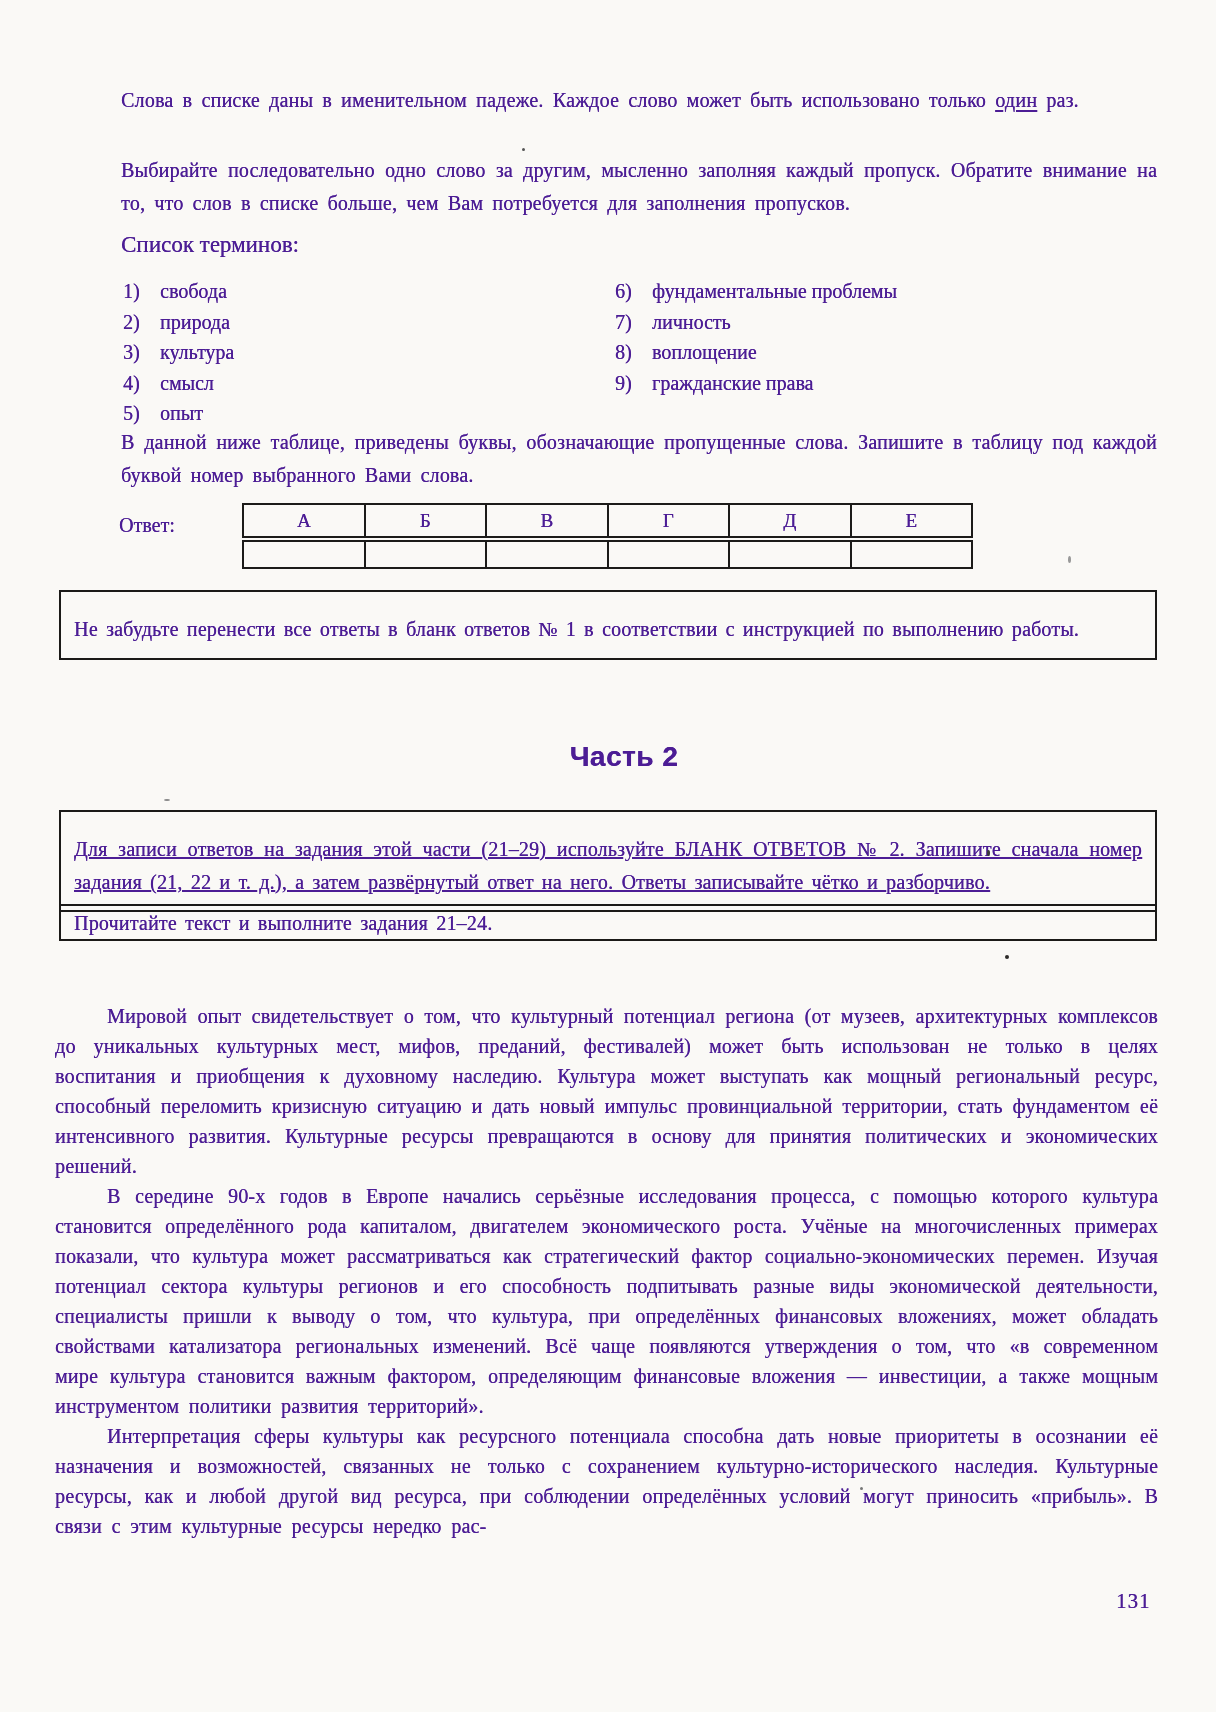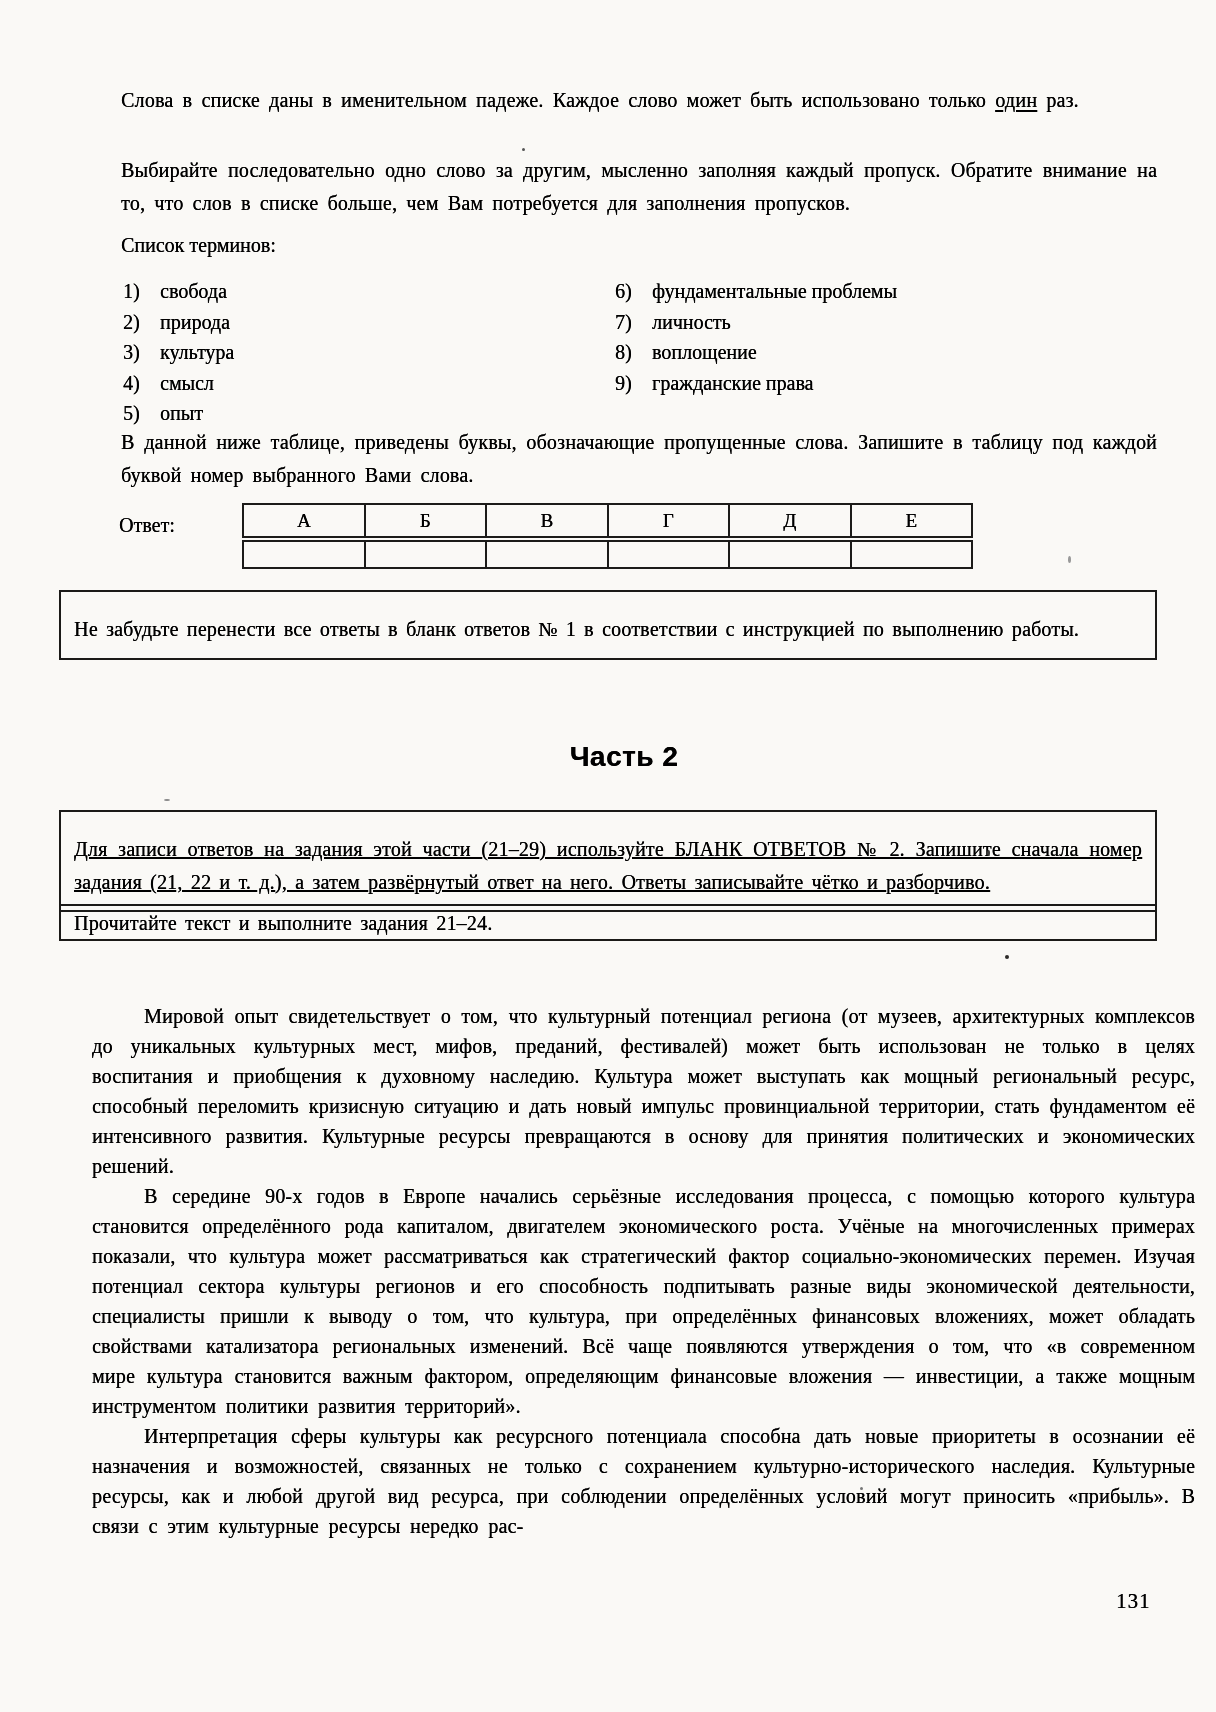--- a/index.html
+++ b/index.html
@@ -2,33 +2,33 @@
 <html lang="ru"><head>
 <meta charset="utf-8">
 <style>
   html,body{margin:0;padding:0;}
   body{background:#ffffff;}
   .page{
     position:relative;
     width:1216px;height:1712px;
     background:#faf9f6;
     font-family:"Liberation Serif", serif;
-    color:#000000;
+    color:#4c1d95;
     overflow:hidden;
     text-shadow:0.25px 0 0 currentColor;
   }
   .abs{position:absolute;}
   .para{
     font-size:20px;line-height:33px;
     text-align:justify;
     letter-spacing:0.2px;word-spacing:4px;
     margin:0;
   }
   .u{ text-decoration:underline; text-underline-offset:3px;}
-  .list-title{font-size:20px;line-height:30px;}
+  .list-title{font-size:23px;line-height:30px;}
   .terms{display:flex;}
   .terms-col{display:flex;flex-direction:column;}
   .terms-col.left{width:492px;flex:none;}
   .term{display:flex;line-height:30.5px;font-size:20px;}
   .term-num{width:37px;flex:none;}
   .answer-label{font-size:20px;}
   table.answer{
     border-collapse:collapse;
     table-layout:fixed;
     width:731px;
@@ -155,21 +155,21 @@
   <h1 class="part2-heading abs" style="top:741px;">Часть 2</h1>
 
   <div class="box abs" style="top:810px;height:102px;text-decoration:underline;">
     <p class="para">Для записи ответов на задания этой части (21–29) используйте БЛАНК ОТВЕТОВ № 2. Запишите сначала номер задания (21, 22 и т. д.), а затем развёрнутый ответ на него. Ответы записывайте чётко и разборчиво.</p>
   </div>
 
   <div class="box abs" style="top:904px;height:37px;padding-top:4px;">
     <p class="para" style="line-height:26px;">Прочитайте текст и выполните задания 21–24.</p>
   </div>
 
-  <div class="reading abs" style="left:55px;top:1001px;width:1103px;margin-left:37px;">
+  <div class="reading abs" style="left:55px;top:1001px;width:1103px;">
     <p>Мировой опыт свидетельствует о том, что культурный потенциал региона (от музеев, архитектурных комплексов до уникальных культурных мест, мифов, преданий, фестивалей) может быть использован не только в целях воспитания и приобщения к духовному наследию. Культура может выступать как мощный региональный ресурс, способный переломить кризисную ситуацию и дать новый импульс провинциальной территории, стать фундаментом её интенсивного развития. Культурные ресурсы превращаются в основу для принятия политических и экономических решений.</p>
     <p>В середине 90-х годов в Европе начались серьёзные исследования процесса, с помощью которого культура становится определённого рода капиталом, двигателем экономического роста. Учёные на многочисленных примерах показали, что культура может рассматриваться как стратегический фактор социально-экономических перемен. Изучая потенциал сектора культуры регионов и его способность подпитывать разные виды экономической деятельности, специалисты пришли к выводу о том, что культура, при определённых финансовых вложениях, может обладать свойствами катализатора региональных изменений. Всё чаще появляются утверждения о том, что «в современном мире культура становится важным фактором, определяющим финансовые вложения — инвестиции, а также мощным инструментом политики развития территорий».</p>
     <p>Интерпретация сферы культуры как ресурсного потенциала способна дать новые приоритеты в осознании её назначения и возможностей, связанных не только с сохранением культурно-исторического наследия. Культурные ресурсы, как и любой другой вид ресурса, при соблюдении определённых условий могут приносить «прибыль». В связи с этим культурные ресурсы нередко рас-</p>
   </div>
 
   <div class="page-number abs" style="left:1116px;top:1589px;">131</div>
 
   <div class="speck" style="left:522px;top:148px;width:3px;height:3px;"></div>
   <div class="speck" style="left:164px;top:799px;width:6px;height:2px;background:#888;"></div>
   <div class="speck" style="left:987px;top:850px;width:3px;height:6px;background:#3a3a38;"></div>

